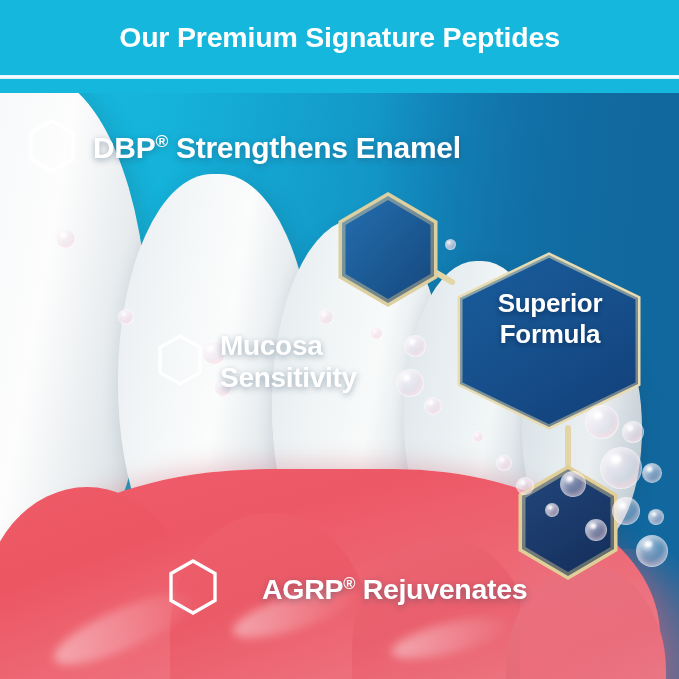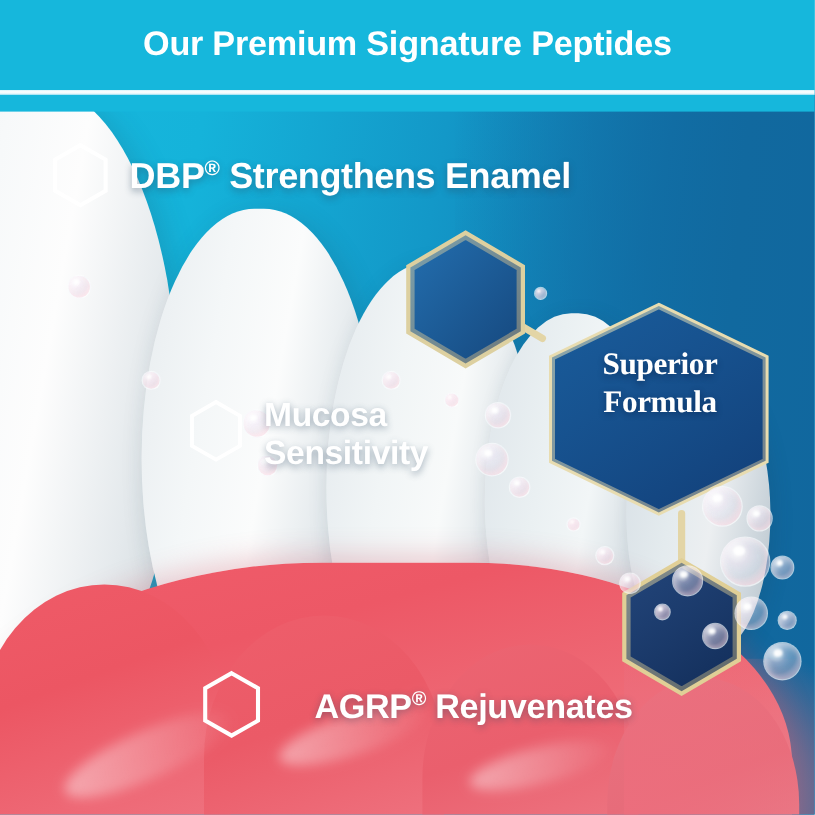--- a/index.html
+++ b/index.html
@@ -82,32 +82,32 @@
 
   
   .molecule{position:absolute;left:0;top:79px;width:679px;height:600px;z-index:14;}
 
   
   .callout{position:absolute;z-index:30;display:flex;align-items:center;gap:16px;}
   .hexbullet{flex:0 0 auto;}
   .callout-text{color:#ffffff;font-weight:bold;font-family:"Liberation Sans",sans-serif;
     text-shadow:0 2px 6px rgba(40,70,95,.42);line-height:1.14;white-space:pre-line;}
 
-  #callout-dbp{left:42px;top:118px;}
+  #callout-dbp{left:27px;top:118px;}
   #callout-dbp .callout-text{font-size:30px;letter-spacing:-0.3px;}
   #callout-reduces{left:156px;top:330px;}
   #callout-reduces .callout-text{font-size:28px;letter-spacing:-0.3px;}
   #callout-agrp{left:167px;top:558px;gap:43px;}
   #callout-agrp .callout-text{font-size:28.5px;letter-spacing:-0.3px;}
 
   .sup{font-size:.58em;vertical-align:super;font-weight:bold;}
 
   .formula-label{position:absolute;left:470px;top:288px;width:160px;z-index:31;
     text-align:center;color:#ffffff;font-weight:bold;font-size:26px;line-height:1.2;
-    letter-spacing:-0.3px;white-space:pre-line;font-family:Liberation Serif, serif;
+    letter-spacing:-0.3px;white-space:pre-line;font-family:Liberation Sans, sans-serif;
     text-shadow:0 2px 5px rgba(0,25,60,.45);}
 </style>
 </head>
 <body>
 
 <div id="stage">
 
   <div class="bg">
     <div class="bg-right"></div>
   </div>

